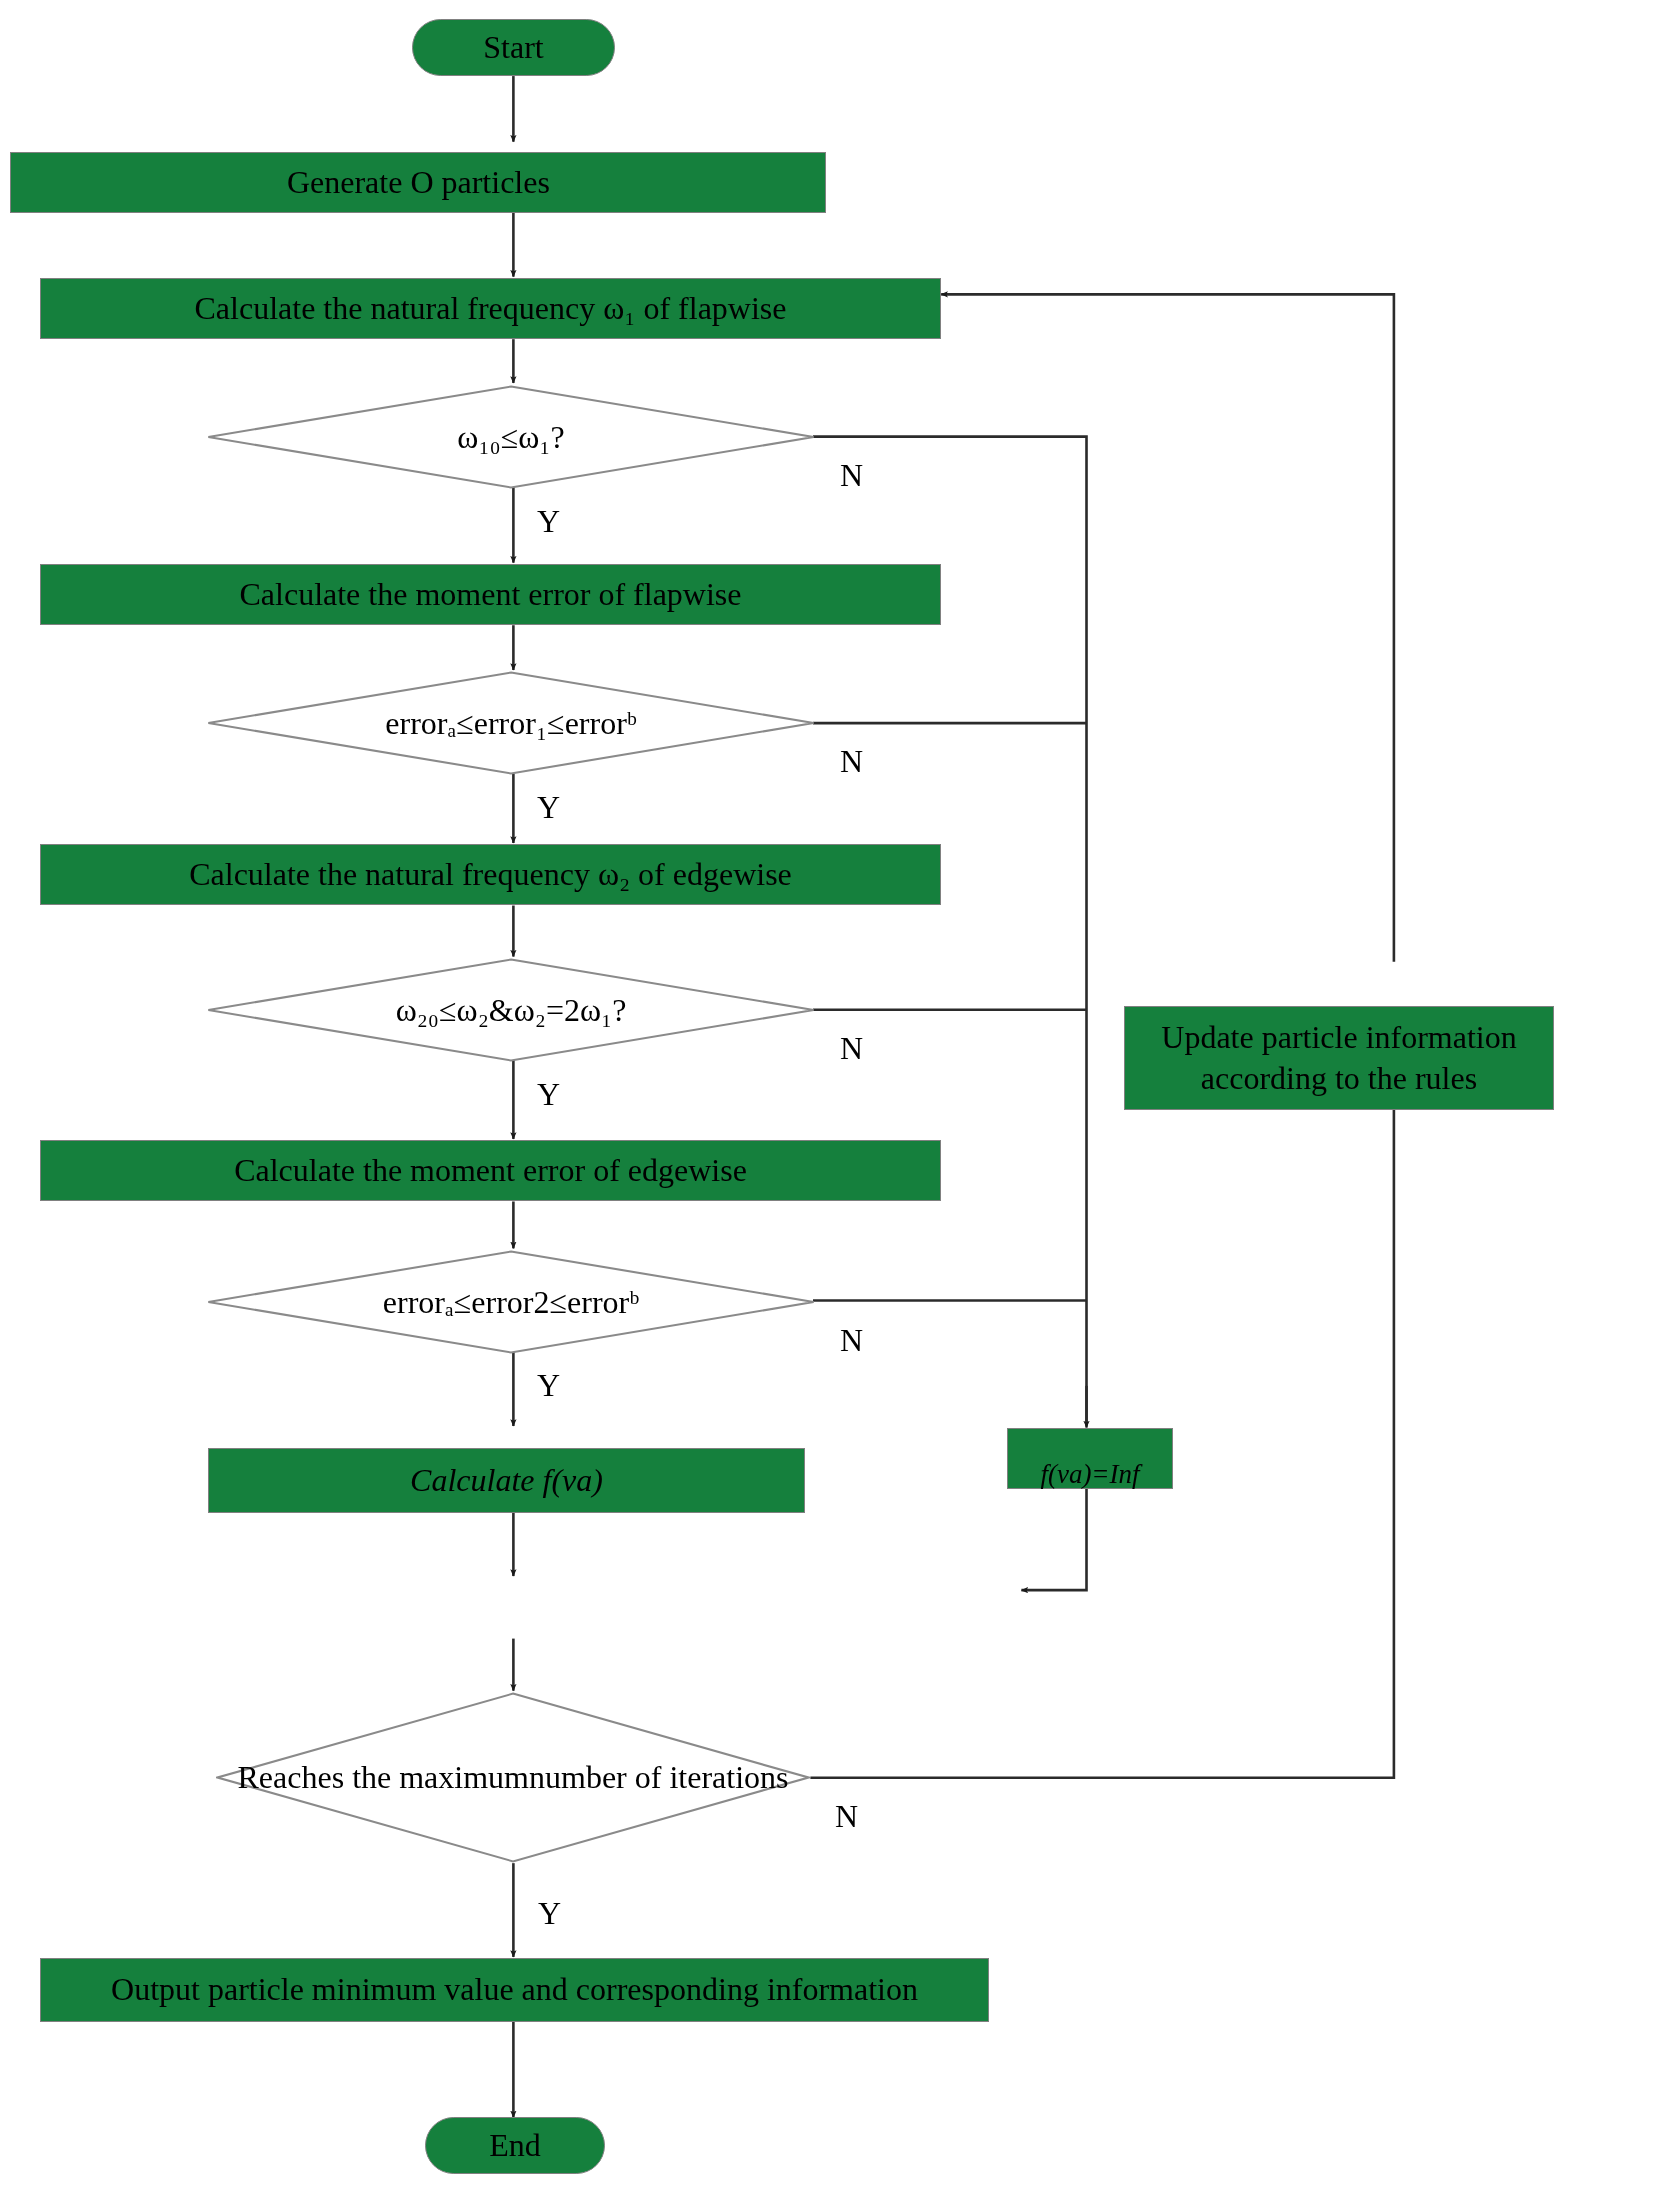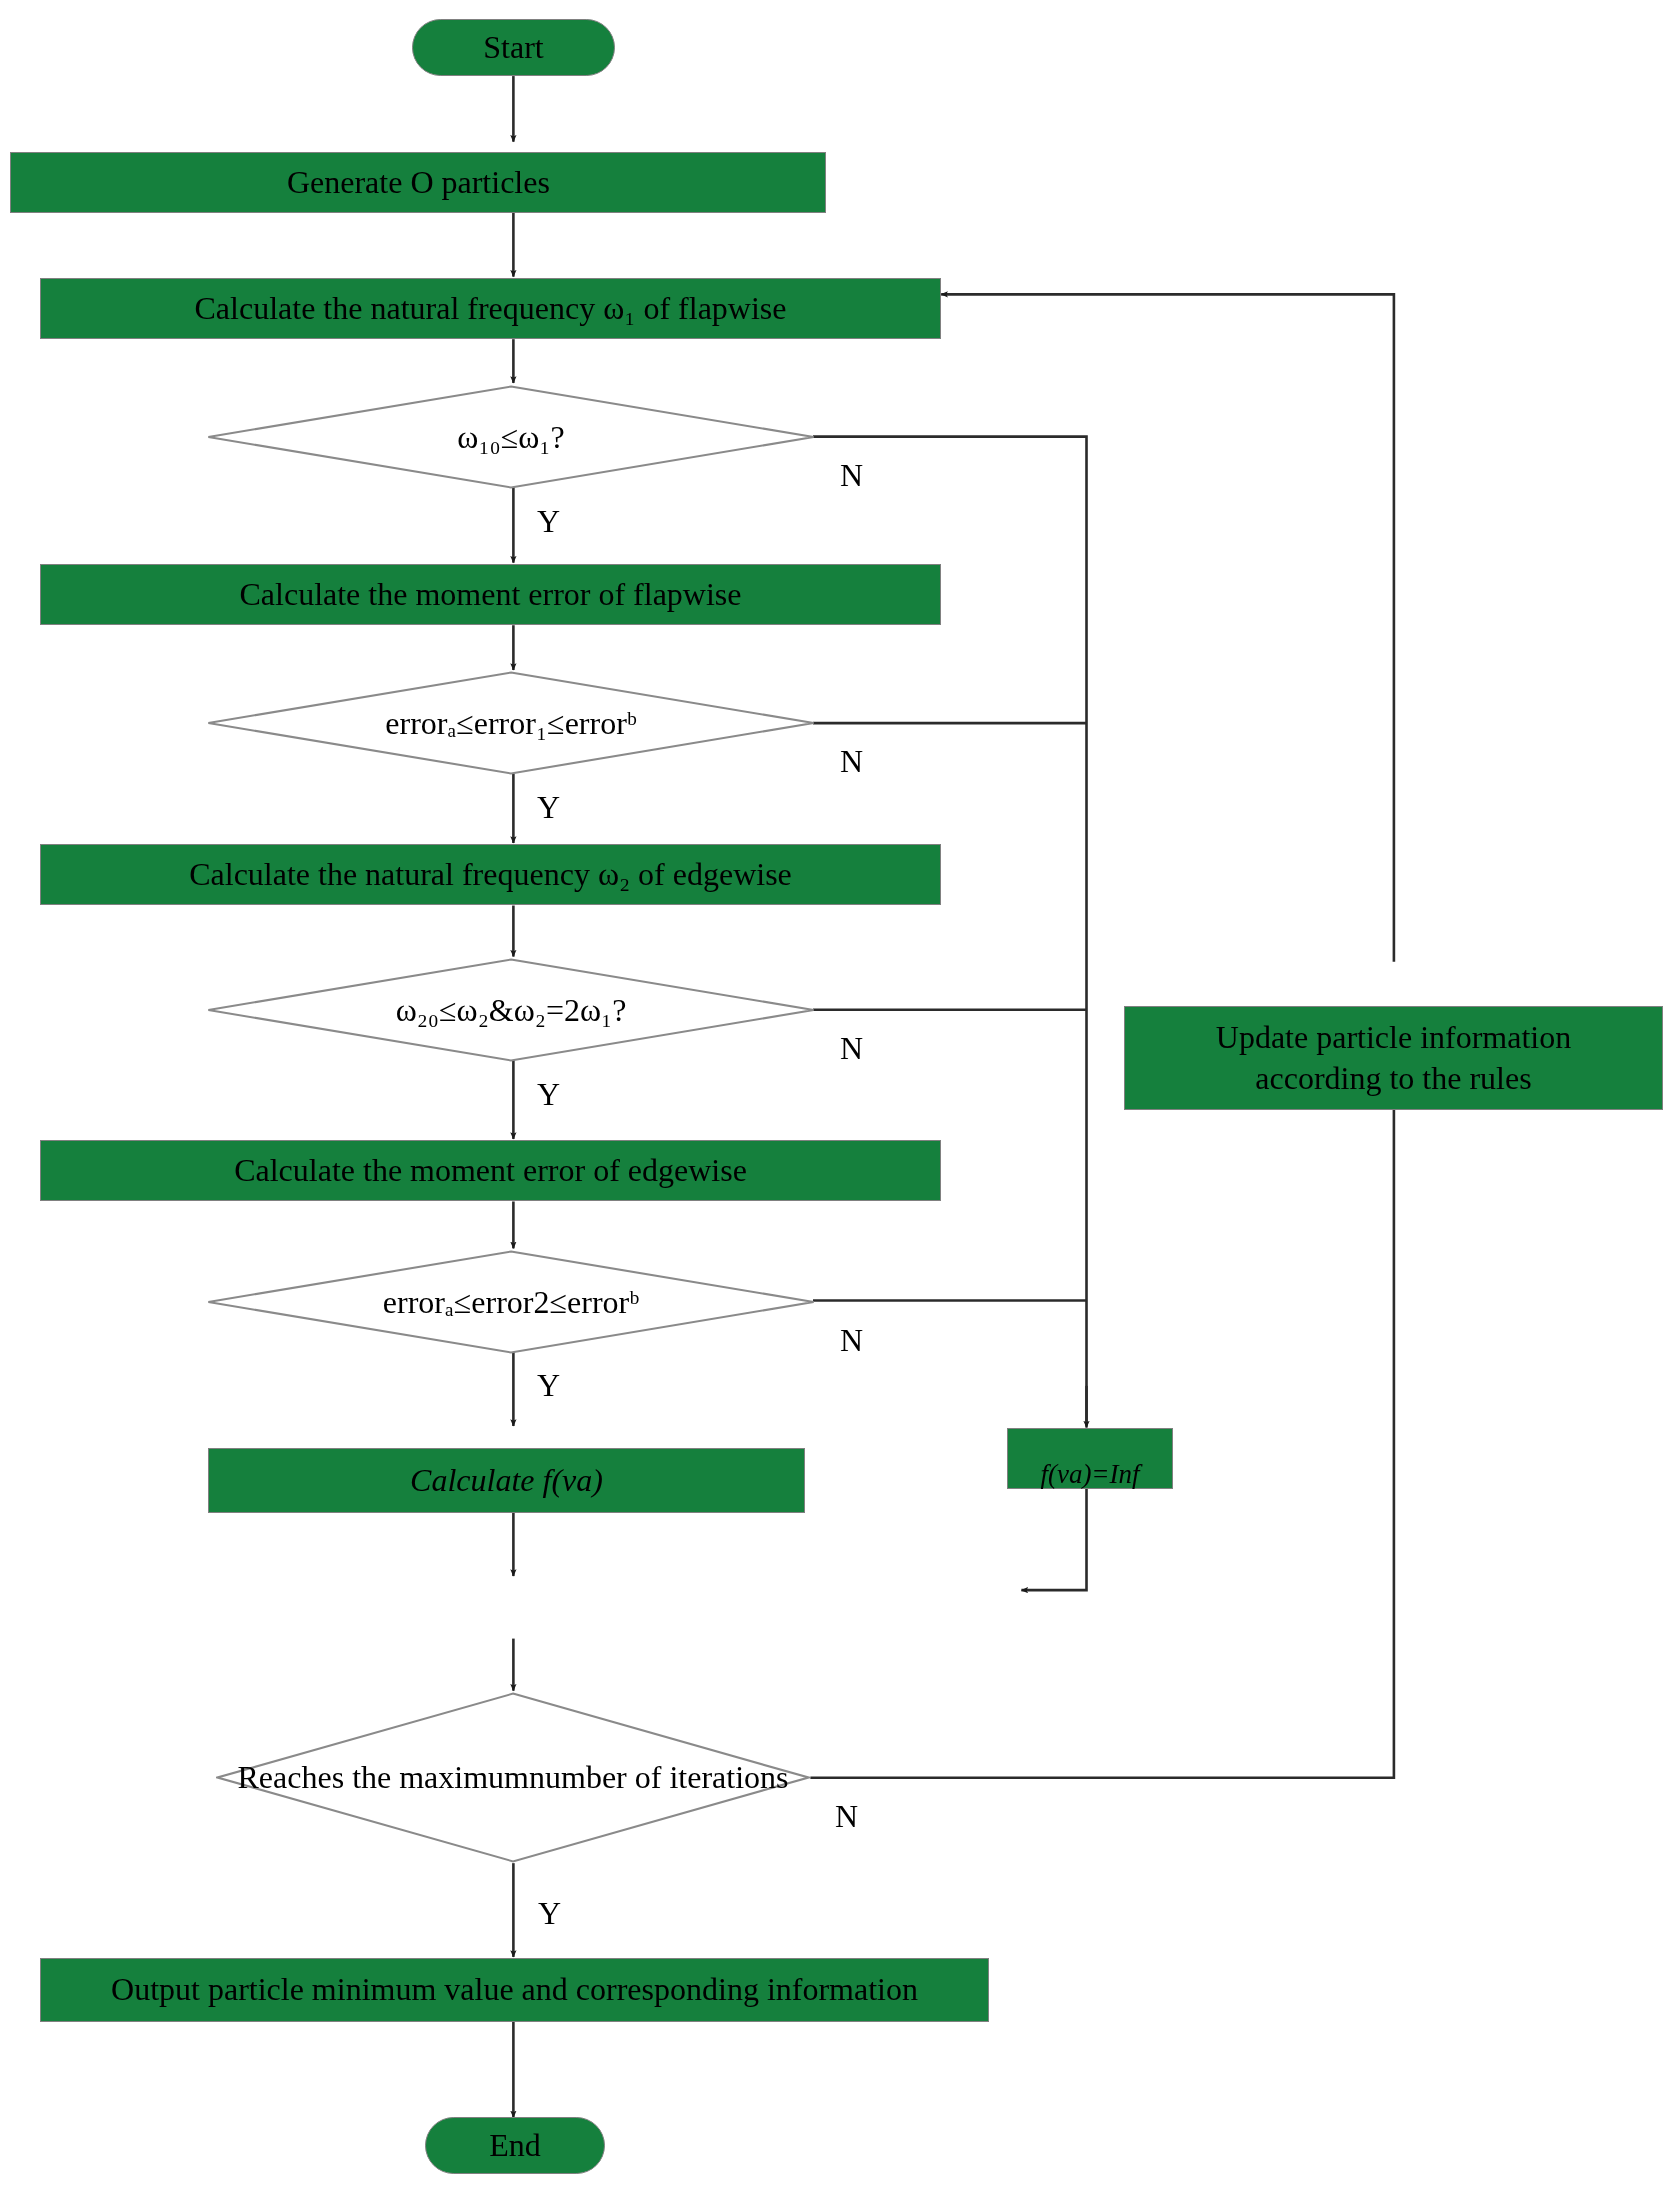--- a/index.html
+++ b/index.html
@@ -152,21 +152,21 @@
       <polygon points="570,3 1137,164 570,325 3,164" fill="#ffffff" stroke="#8a8a8a" stroke-width="4"></polygon>
     </svg>
     <div class="dia-txt" style="flex-direction:row;">
       <span>Reaches the maximum</span>
       <span>number of iterations</span>
     </div>
   </div>
   <div class="lbl" style="left:538px;top:1897px;">Y</div>
   <div class="lbl" style="left:835px;top:1800px;">N</div>
 
-  <div class="node proc" style="left:1124px;top:1006px;width:539px;height:104px;">
+  <div class="node proc" style="left:1124px;top:1006px;width:430px;height:104px;">
     <div class="txt2">
       <div>Update particle information</div>
       <div>according to the rules</div>
     </div>
   </div>
 
   <div class="node proc" style="left:40px;top:1958px;width:949px;height:64px;">
     <span class="txt">Output particle minimum value and corresponding information</span>
   </div>
 

